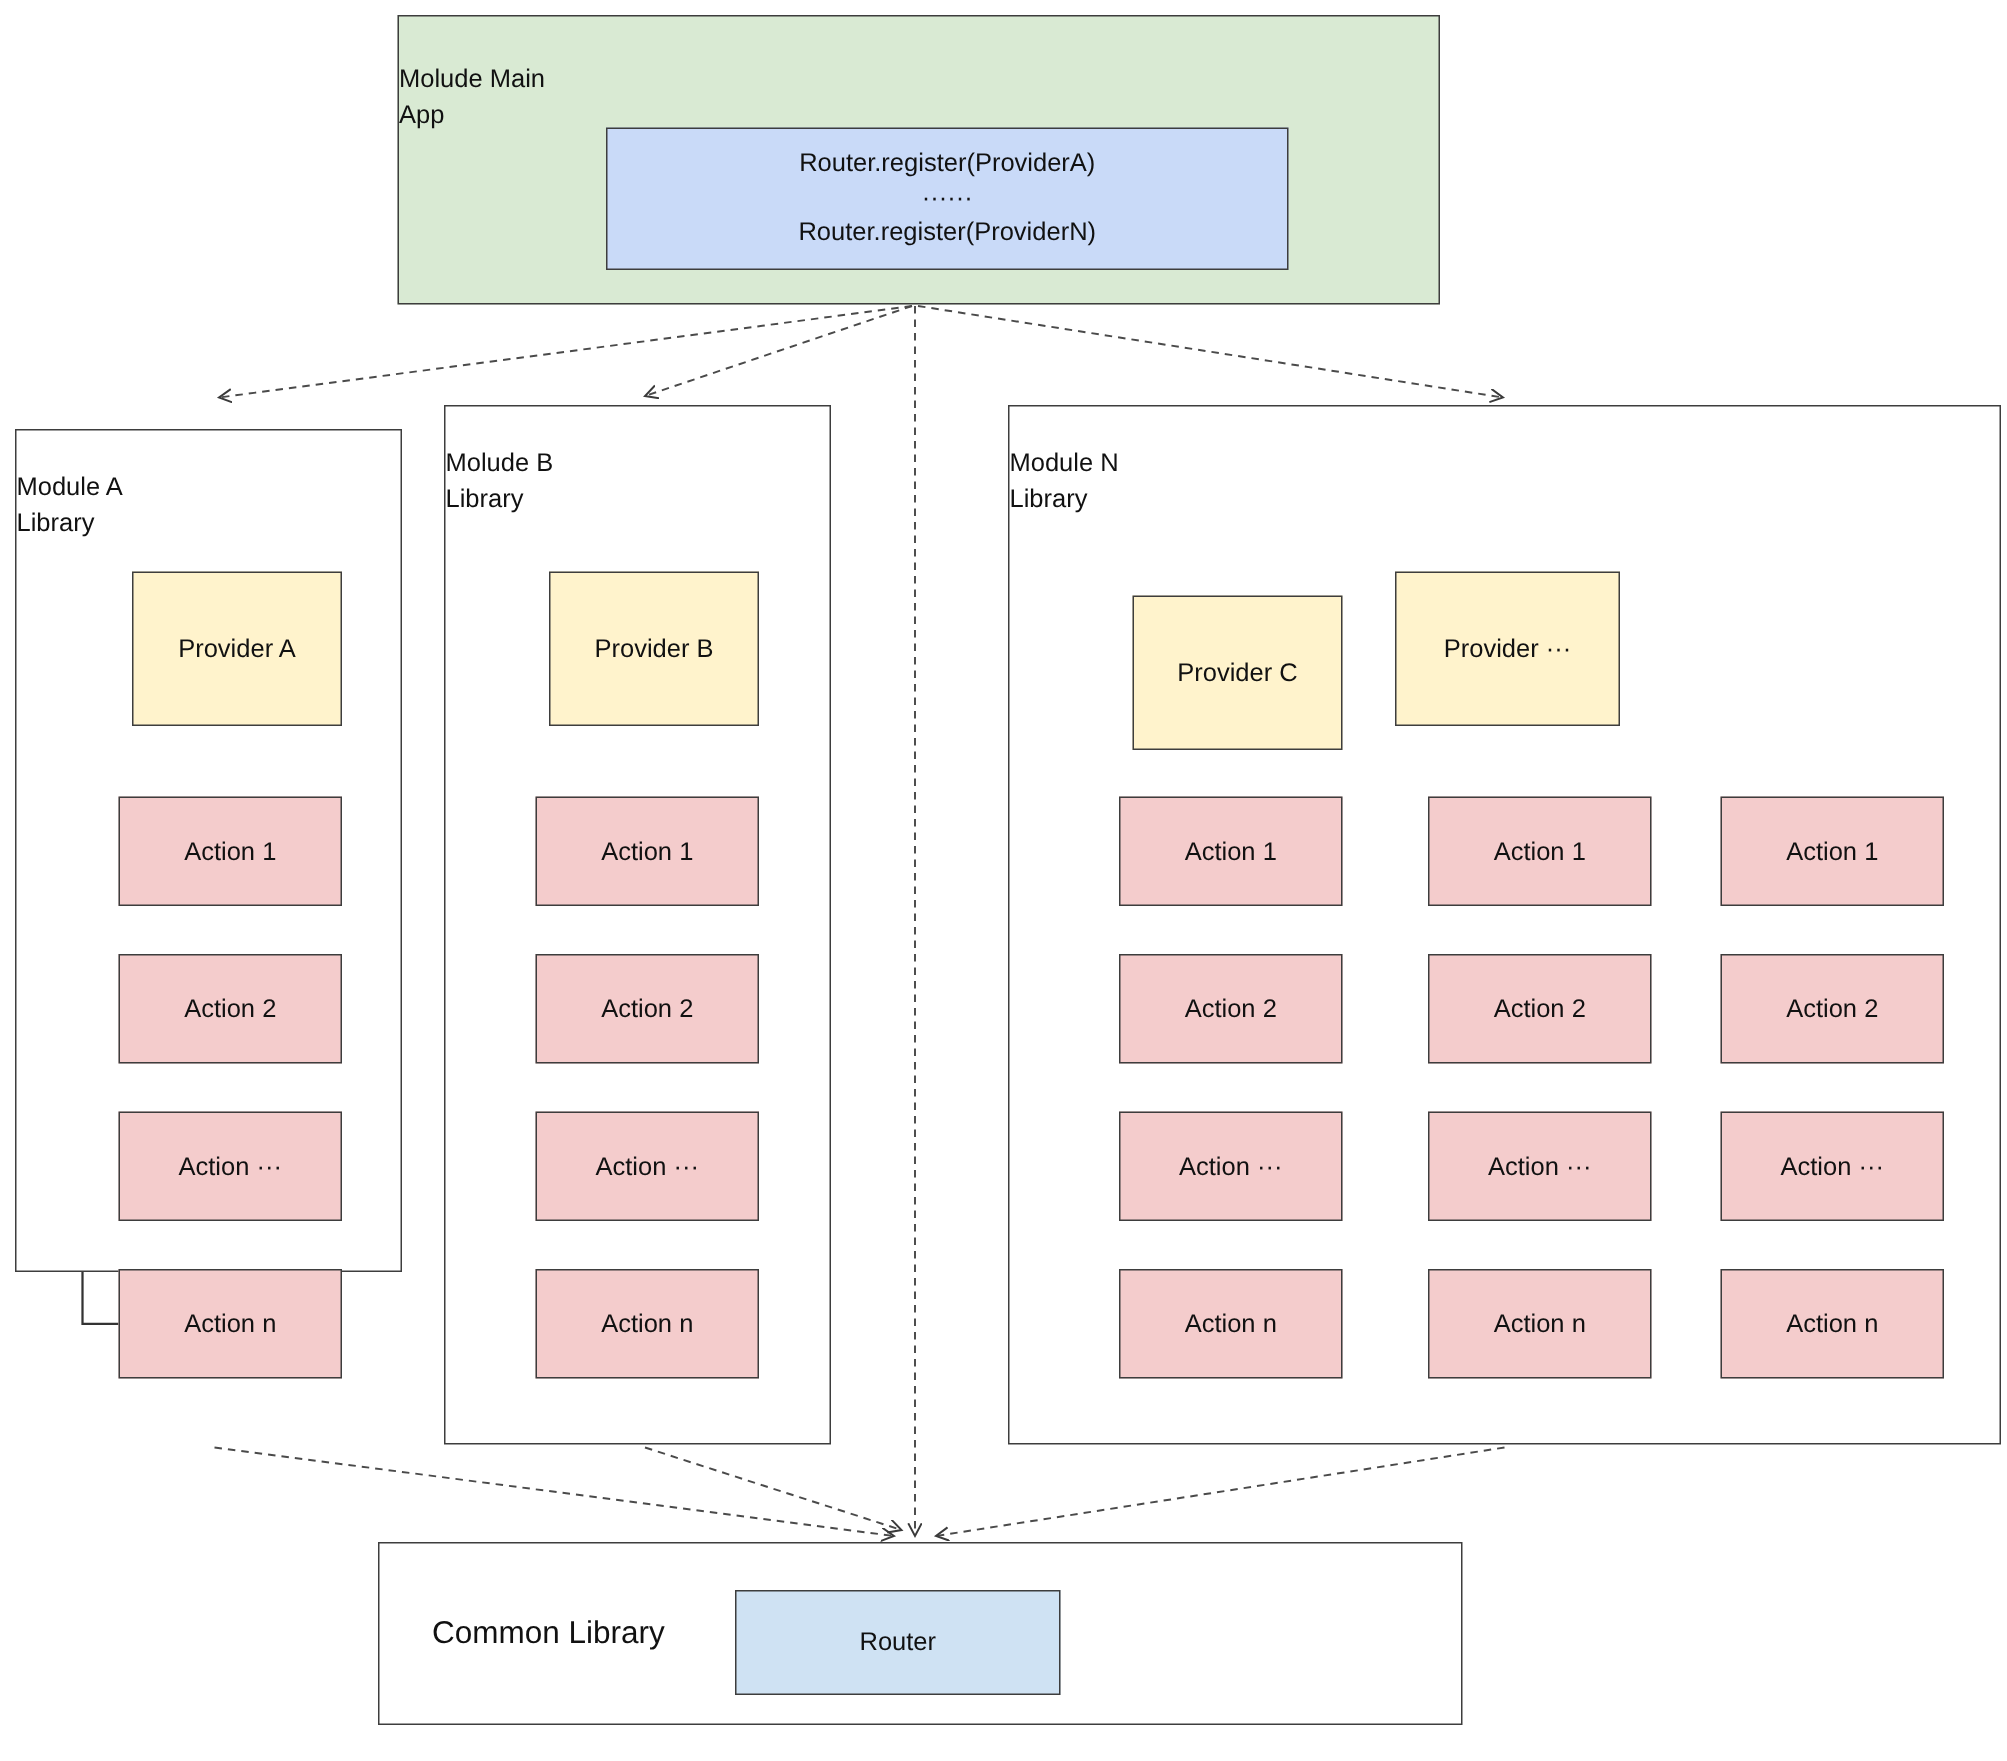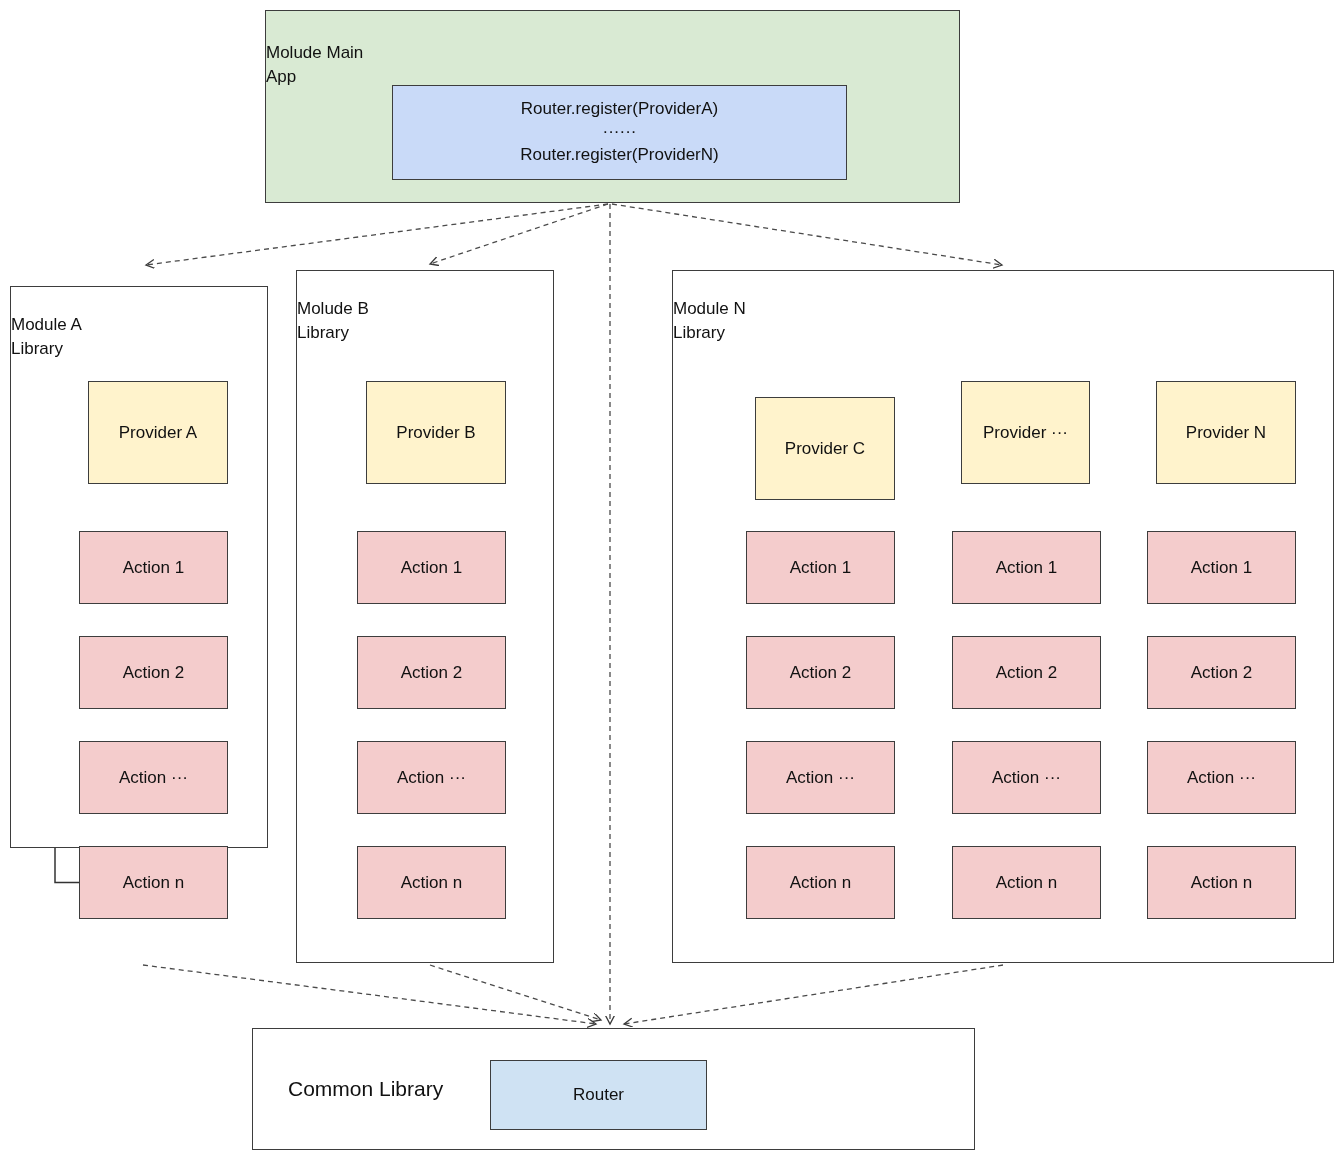--- a/index.html
+++ b/index.html
@@ -62,21 +62,21 @@
       <path d="M707,1095 H763"></path>
     </g>
   </svg>
 
   <div class="panel" style="left:265px;top:10px;width:695px;height:193px;background:var(--app-fill);">
     <div class="title-2l" style="top:30px;">
       <div>Molude Main</div>
       <div>App</div>
     </div>
   </div>
-  <div class="register" style="left:392px;top:85px;width:455px;height:95px;">
+  <div class="register" style="left:404px;top:85px;width:455px;height:95px;">
     <div>Router.register(ProviderA)</div>
     <div>······</div>
     <div>Router.register(ProviderN)</div>
   </div>
 
   <div class="panel" style="left:10px;top:286px;width:258px;height:562px;">
     <div class="title-2l" style="top:26px;">
       <div>Module A</div>
       <div>Library</div>
     </div>
@@ -105,27 +105,26 @@
       <div>Library</div>
     </div>
   </div>
 
   <div class="box" style="left:755px;top:381px;width:140px;height:103px;background:var(--provider-fill);margin-top:16px;">Provider C</div>
   <div class="box" style="left:746px;top:531px;width:149px;height:73px;background:var(--action-fill);">Action 1</div>
   <div class="box" style="left:746px;top:636px;width:149px;height:73px;background:var(--action-fill);">Action 2</div>
   <div class="box" style="left:746px;top:741px;width:149px;height:73px;background:var(--action-fill);">Action ···</div>
   <div class="box" style="left:746px;top:846px;width:149px;height:73px;background:var(--action-fill);">Action n</div>
 
-  <div class="box" style="left:961px;top:381px;width:129px;height:103px;background:var(--provider-fill);">Provider ···</div>
+  <div class="box" style="left:930px;top:381px;width:150px;height:103px;background:var(--provider-fill);">Provider ···</div>
   <div class="box" style="left:952px;top:531px;width:149px;height:73px;background:var(--action-fill);">Action 1</div>
   <div class="box" style="left:952px;top:636px;width:149px;height:73px;background:var(--action-fill);">Action 2</div>
   <div class="box" style="left:952px;top:741px;width:149px;height:73px;background:var(--action-fill);">Action ···</div>
   <div class="box" style="left:952px;top:846px;width:149px;height:73px;background:var(--action-fill);">Action n</div>
 
-  <div class="box" style="left:1156px;top:381px;width:140px;height:103px;background:var(--provider-fill);">Provider N</div>
   <div class="box" style="left:1147px;top:531px;width:149px;height:73px;background:var(--action-fill);">Action 1</div>
   <div class="box" style="left:1147px;top:636px;width:149px;height:73px;background:var(--action-fill);">Action 2</div>
   <div class="box" style="left:1147px;top:741px;width:149px;height:73px;background:var(--action-fill);">Action ···</div>
   <div class="box" style="left:1147px;top:846px;width:149px;height:73px;background:var(--action-fill);">Action n</div>
 
   <div class="panel" style="left:252px;top:1028px;width:723px;height:122px;"></div>
   <div class="side-label" style="left:288px;top:1028px;height:122px;">Common Library</div>
   <div class="box" style="left:490px;top:1060px;width:217px;height:70px;background:var(--router-fill);">Router</div>
 
 </div>

